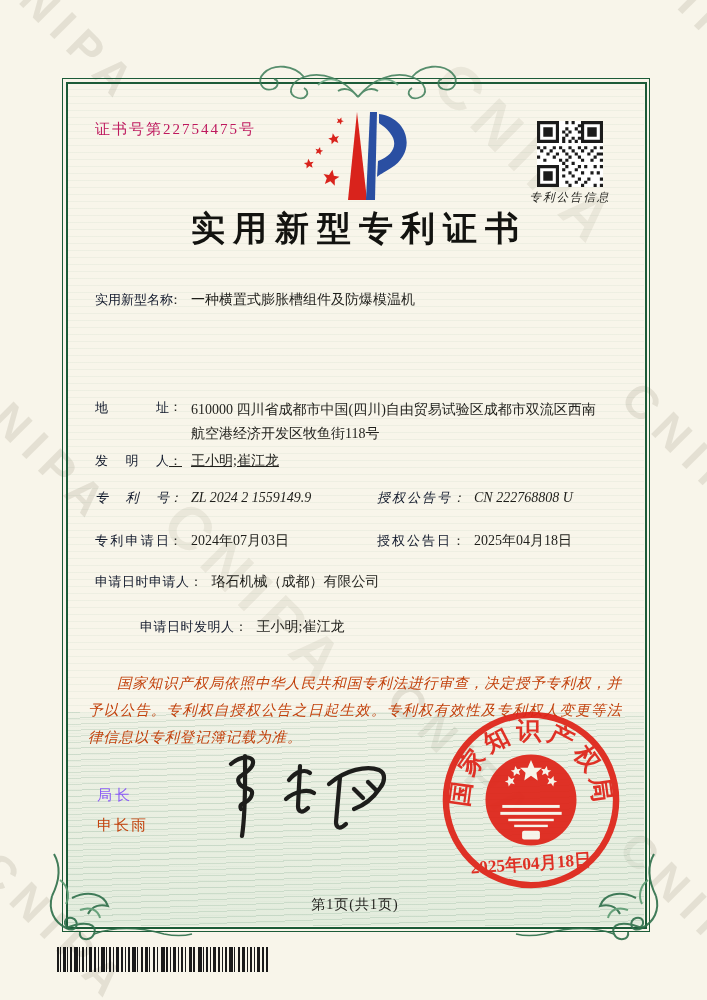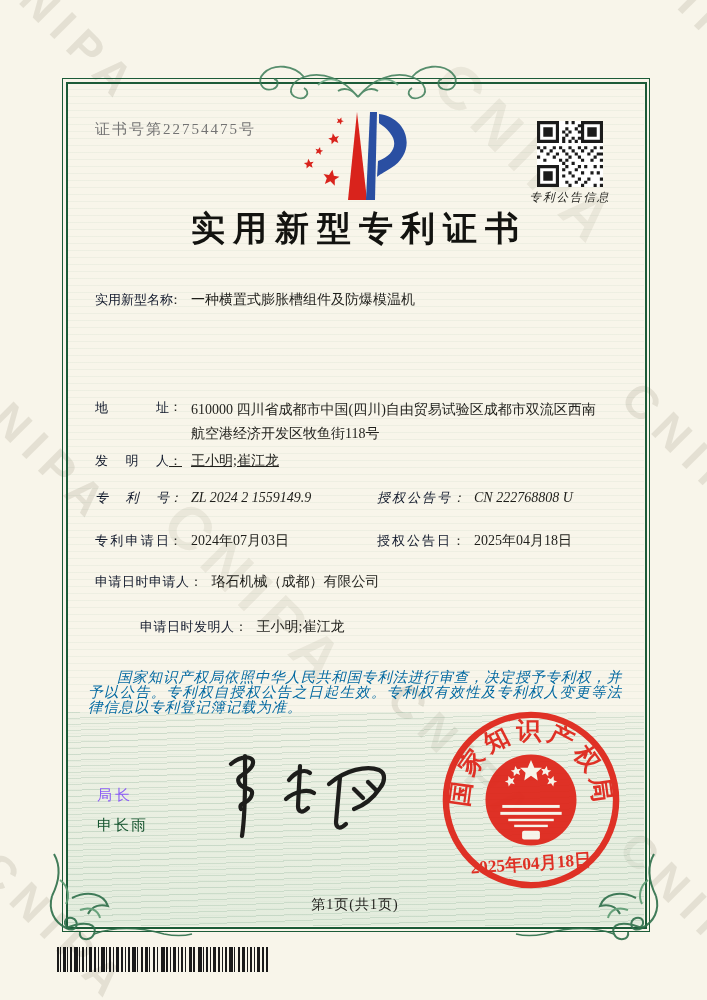--- a/index.html
+++ b/index.html
@@ -17,48 +17,48 @@
   .frame-inner{position:absolute;left:2.5px;top:2.5px;right:2.5px;bottom:2.5px;border:2.5px solid #1c5b38;}
   .guilloche-all{position:absolute;left:66px;top:82px;width:578px;height:844px;z-index:0;
       background:repeating-linear-gradient(180deg,rgba(46,115,76,0.05) 0 1px,rgba(0,0,0,0) 1px 7px);}
   .guilloche-bottom{position:absolute;left:66px;top:712px;width:578px;height:214px;z-index:0;
       background:
         repeating-linear-gradient(178deg,rgba(46,115,76,0.14) 0 1px,rgba(0,0,0,0) 1px 6px),
         linear-gradient(180deg,rgba(214,231,215,0.25),rgba(210,229,211,0.55));}
 
   .content{position:absolute;inset:0;z-index:2;}
 
-  .cert-no{position:absolute;left:95px;top:120px;font-size:15px;letter-spacing:2px;color:#737373;}
+  .cert-no{position:absolute;left:95px;top:120px;font-size:15px;letter-spacing:2px;color:#be185d;}
 
   .logo{position:absolute;left:293px;top:106px;}
   .qr{position:absolute;left:537px;top:121px;}
   .qr-label{position:absolute;left:510px;top:190px;width:120px;text-align:center;
       font-size:11.5px;font-style:italic;letter-spacing:2px;color:#23231f;}
 
   .title{position:absolute;left:62px;top:206px;width:586px;text-align:center;text-indent:8px;
       font-size:34px;font-weight:700;letter-spacing:8px;color:#131310;}
 
   .row{position:absolute;left:95px;width:540px;white-space:nowrap;color:#22221e;}
   .flabel{display:inline-block;width:74px;font-size:13px;color:#0f172a;vertical-align:baseline;}
   .flabel.j{text-align:justify;text-align-last:justify;}
   .flabel.w{width:auto;letter-spacing:0.5px;}
   .colon{font-size:13px;color:#2a2a26;}
   .fvalue{font-size:14px;margin-left:9px;color:#1e1e1a;}
   .fvalue.addr{display:inline-block;width:412px;white-space:normal;line-height:24px;vertical-align:top;}
   .row .rcol{position:absolute;left:282px;top:0;}
   .rcol .flabel{width:auto;letter-spacing:2px;}
 
   .statement{position:absolute;left:88px;top:670px;width:534px;
-      font-size:14.5px;line-height:15px;font-style:italic;letter-spacing:0.8px;
-      text-indent:2em;text-align:justify;color:#0369a1;}
+      font-size:14.5px;line-height:27px;font-style:italic;letter-spacing:0.8px;
+      text-indent:2em;text-align:justify;color:#c2410c;}
 
   .sig-title{position:absolute;left:97px;top:786px;font-family:"Liberation Sans","DejaVu Sans",sans-serif;
       font-size:15px;letter-spacing:3px;color:#8b5cf6;}
   .sig-name{position:absolute;left:97px;top:816px;font-family:"Liberation Sans","DejaVu Sans",sans-serif;
-      font-size:15px;letter-spacing:2px;color:#14532d;}
+      font-size:15px;letter-spacing:2px;color:#c2410c;}
   .sig-script{position:absolute;left:205px;top:748px;}
 
   .seal{position:absolute;left:437px;top:706px;z-index:3;opacity:0.93;}
 
   .page-no{position:absolute;left:62px;top:896px;width:586px;text-align:center;
       font-size:14px;letter-spacing:1px;color:#22221e;}
 
   .barcode{position:absolute;left:57px;top:947px;}
 
   .ornament-top{position:absolute;left:248px;top:57px;z-index:2;}

